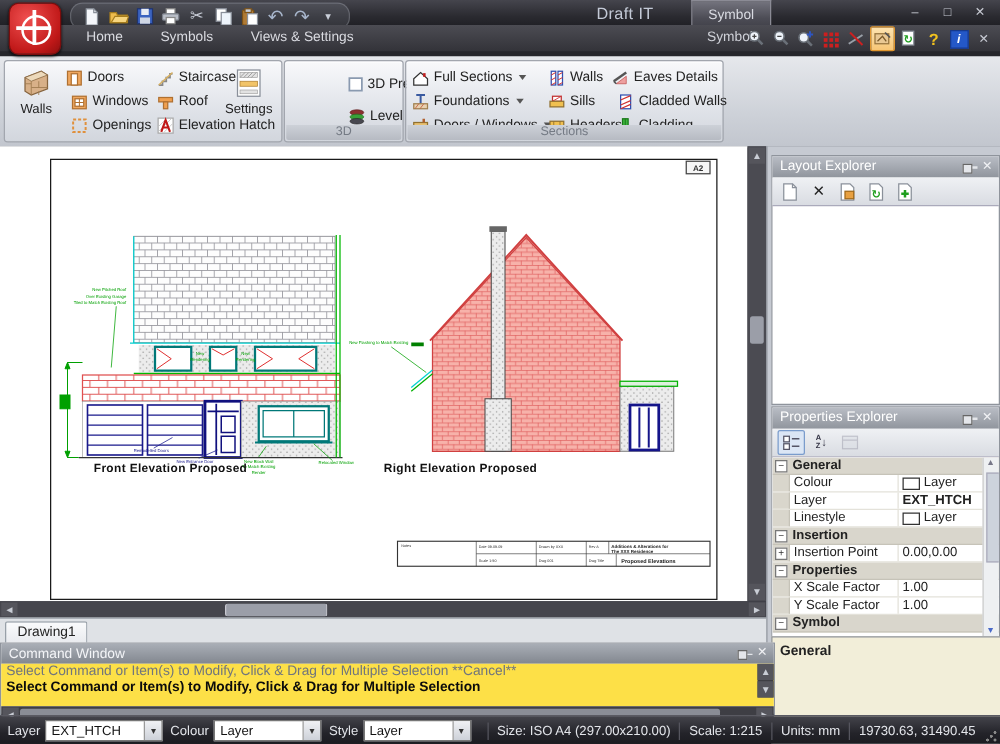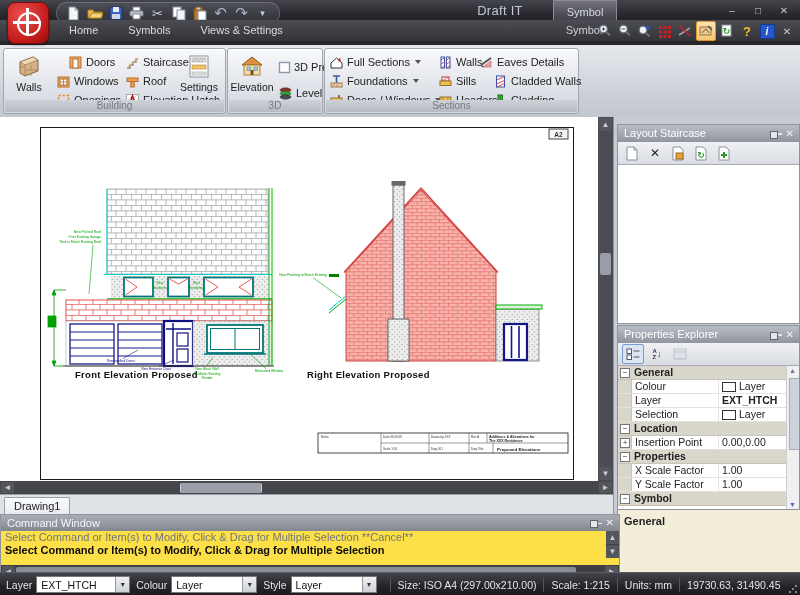--- a/index.html
+++ b/index.html
@@ -264,21 +264,21 @@
 
   <div class="rgroup" style="left:3px;width:221px">
     <div class="bigbtn" style="left:2px">
       <svg width="26" height="26">
           <polygon points="4,8 17,3 22,6 22,17 9,22 4,19" fill="#d8b088" stroke="#86643f"></polygon>
           <polygon points="4,8 17,3 22,6 9,11" fill="#ecd9bb" stroke="#86643f" stroke-width=".6"></polygon>
           <path d="M9 11 v11 M4 13 h5 M9 16 h13 M15 11 v5 M15 19 v3" stroke="#a07c50" stroke-width=".7" fill="none"></path>
         </svg>
       <span>Walls</span>
     </div>
-    <div class="smallbtn" style="left:64px;top:5px">
+    <div class="smallbtn" style="left:48px;top:5px">
       <svg width="15" height="15">
           <rect x="2" y="2" width="11" height="11" fill="#f0a860" stroke="#b07030"></rect>
           <rect x="5" y="4" width="5" height="9" fill="#fff" stroke="#b07030"></rect>
         </svg>
       <span>Doors</span>
     </div>
     <div class="smallbtn" style="left:52px;top:24px">
       <svg width="15" height="15">
           <rect x="2" y="3" width="11" height="10" fill="#f0a860" stroke="#b07030"></rect>
           <rect x="4" y="5" width="7" height="6" fill="#fff" stroke="#b07030"></rect>
@@ -317,34 +317,23 @@
     <div class="bigbtn" style="left:172px">
       <svg width="26" height="26">
           <rect x="4" y="2" width="18" height="21" fill="#fff" stroke="#8a909a"></rect>
           <rect x="6" y="4" width="14" height="4" fill="#e2e2e2" stroke="#999" stroke-width=".5"></rect>
           <path d="M6 8 L10 4 M9 8 L13 4 M12 8 L16 4 M15 8 L19 4" stroke="#888" stroke-width=".6"></path>
           <rect x="6" y="11" width="14" height="4" fill="#f2c468" stroke="#b08030" stroke-width=".6"></rect>
           <rect x="6" y="18" width="14" height="3" fill="#e2e2e2" stroke="#999" stroke-width=".5"></rect>
         </svg>
       <span>Settings</span>
     </div>
-    <div class="rglabel">Building</div>
   </div>
 
   <div class="rgroup" style="left:227px;width:94px">
-    <div class="bigbtn" style="left:1px">
-      <svg width="26" height="26">
-          <polygon points="3,11 13,3 23,11" fill="#e09040" stroke="#905818"></polygon>
-          <rect x="5" y="11" width="16" height="10" fill="#f4dcab" stroke="#a8803f"></rect>
-          <rect x="8" y="13" width="3.4" height="3.4" fill="#9ccce0" stroke="#5a88a0" stroke-width=".6"></rect>
-          <rect x="15" y="13" width="3.4" height="3.4" fill="#9ccce0" stroke="#5a88a0" stroke-width=".6"></rect>
-          <rect x="11.5" y="16" width="3" height="5" fill="#7a5020"></rect>
-        </svg>
-      <span>Elevation</span>
-    </div>
     <div class="smallbtn" style="left:50px;top:10px">
       <svg width="13" height="13">
           <rect x="1.5" y="1.5" width="10" height="10" fill="#fff" stroke="#8a9ab0" stroke-width="1.4"></rect>
         </svg>
       <span>3D Preview</span>
     </div>
     <div class="smallbtn" style="left:50px;top:36px">
       <svg width="15" height="15">
           <ellipse cx="7.5" cy="4" rx="5.5" ry="2.2" fill="#8a3030" stroke="#5a1818" stroke-width=".5"></ellipse>
           <ellipse cx="7.5" cy="7.5" rx="5.5" ry="2.2" fill="#38a038" stroke="#1a701a" stroke-width=".5"></ellipse>
@@ -399,21 +388,21 @@
         </svg>
       <span>Sills</span>
     </div>
     <div class="smallbtn" style="left:113px;top:43px">
       <svg width="15" height="15">
           <rect x="2" y="4" width="11" height="7" fill="#f0c050" stroke="#907030"></rect>
           <path d="M2 7.5 h11 M5 4 v7 M10 4 v7" stroke="#907030" stroke-width=".7"></path>
         </svg>
       <span>Headers</span>
     </div>
-    <div class="smallbtn" style="left:154px;top:5px">
+    <div class="smallbtn" style="left:164px;top:5px">
       <svg width="15" height="15">
           <path d="M2 10 L12 3" stroke="#555" stroke-width="2"></path>
           <polygon points="4,12 12,6 12,12" fill="#eda0a0" stroke="#c05050" stroke-width=".6"></polygon>
           <path d="M2 10 l2 2" stroke="#555" stroke-width="1.4"></path>
         </svg>
       <span>Eaves Details</span>
     </div>
     <div class="smallbtn" style="left:168px;top:24px">
       <svg width="15" height="15">
           <rect x="3.5" y="2" width="8" height="11" fill="#fff" stroke="#3050b0"></rect>
@@ -584,21 +573,21 @@
 <div id="hscroll" class="abs">
   <span class="sbtn" style="left:1px;top:1px;width:13px;height:11px">◄</span>
   <span class="sthumb" style="left:180px;top:1.5px;width:80px;height:10px;border-left:1px solid #c8c8d0;border-right:1px solid #c8c8d0"></span>
   <span class="sbtn" style="right:1px;top:1px;width:13px;height:11px">►</span>
 </div>
 
 <div id="rightpanel" class="abs">
 
   <div class="panel" style="top:7px;height:198px">
     <div class="ptitle">
-      <span>Layout Staircase</span>
+      <span>Layout Explorer</span>
       <span class="sp"></span>
       <span class="pin"></span>
       <span class="pclose">✕</span>
     </div>
     <div class="ptools">
       <span class="ptool">
           <svg width="14" height="15">
             <path d="M2 1 h7 l3 3 v10 h-10 z" fill="#fff" stroke="#8a909a"></path>
             <path d="M9 1 v3 h3" fill="none" stroke="#8a909a"></path>
           </svg>
@@ -668,29 +657,29 @@
             <span>Layer</span>
           </span>
         </div>
       <div class="prow">
           <span class="gutter"></span>
           <span class="pname">Layer</span>
           <span class="pval bold">EXT_HTCH</span>
         </div>
       <div class="prow">
           <span class="gutter"></span>
-          <span class="pname">Selection</span>
+          <span class="pname">Linestyle</span>
           <span class="pval">
             <span class="swatch"></span>
             <span>Layer</span>
           </span>
         </div>
       <div class="prow cat">
           <span class="expander">−</span>
-          <span class="clabel" style="margin-left:13px">Location</span>
+          <span class="clabel" style="margin-left:13px">Insertion</span>
         </div>
       <div class="prow">
           <span class="gutter">
             <span class="expander">+</span>
           </span>
           <span class="pname">Insertion Point</span>
           <span class="pval">0.00,0.00</span>
         </div>
       <div class="prow cat">
           <span class="expander">−</span>

